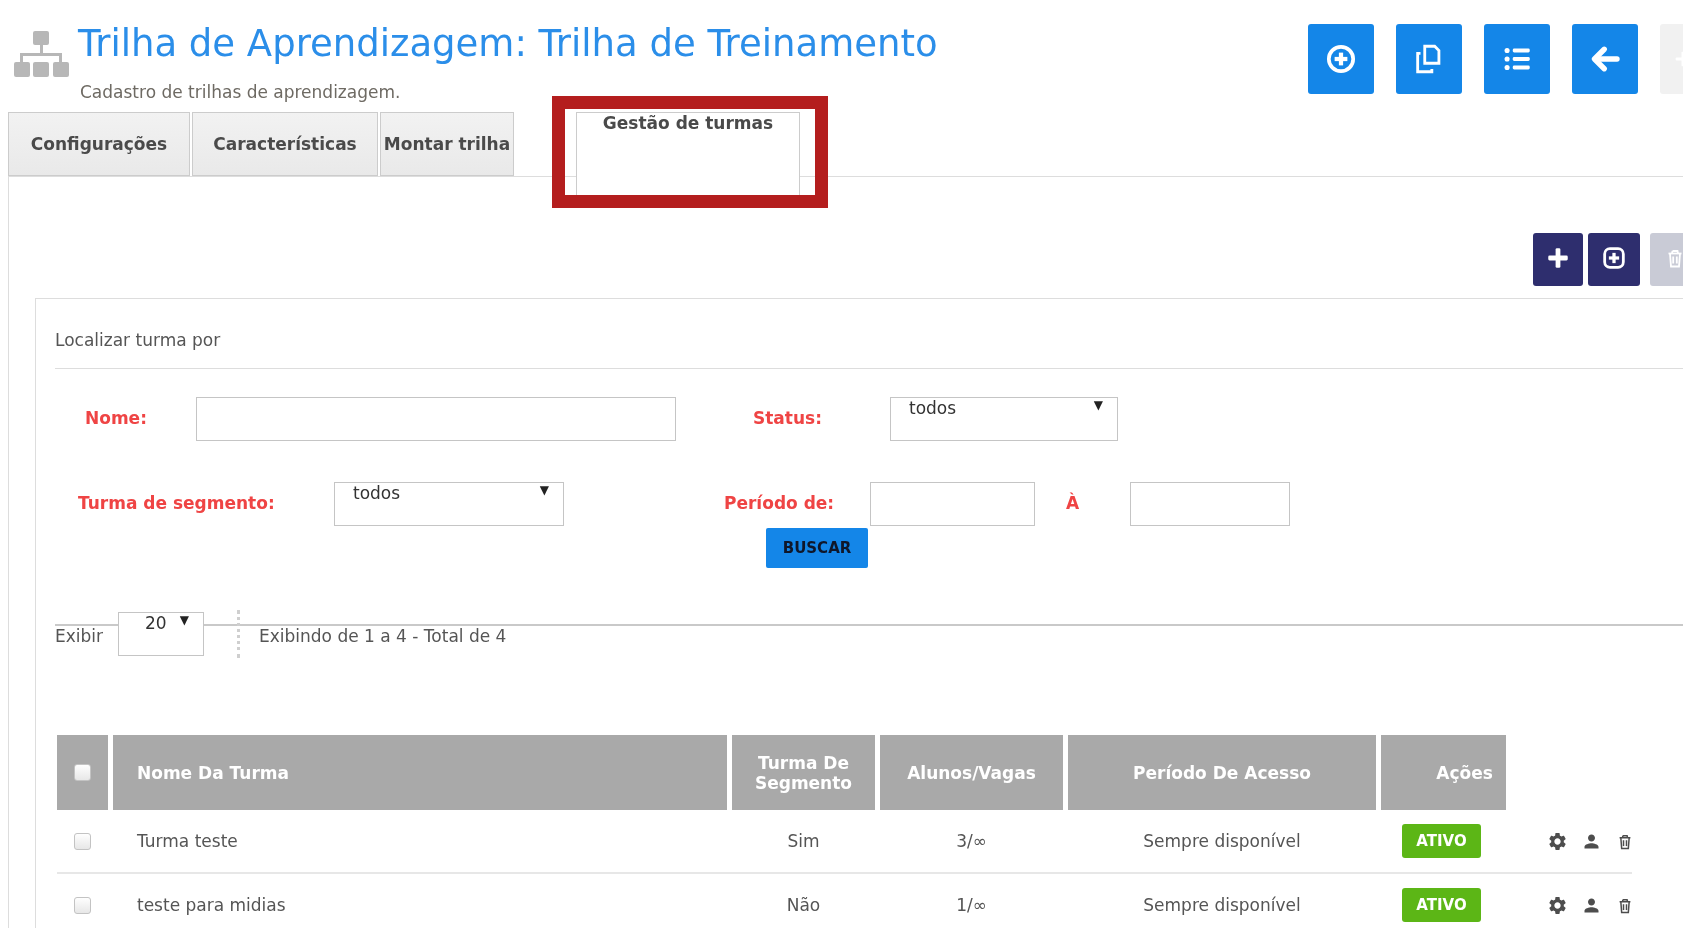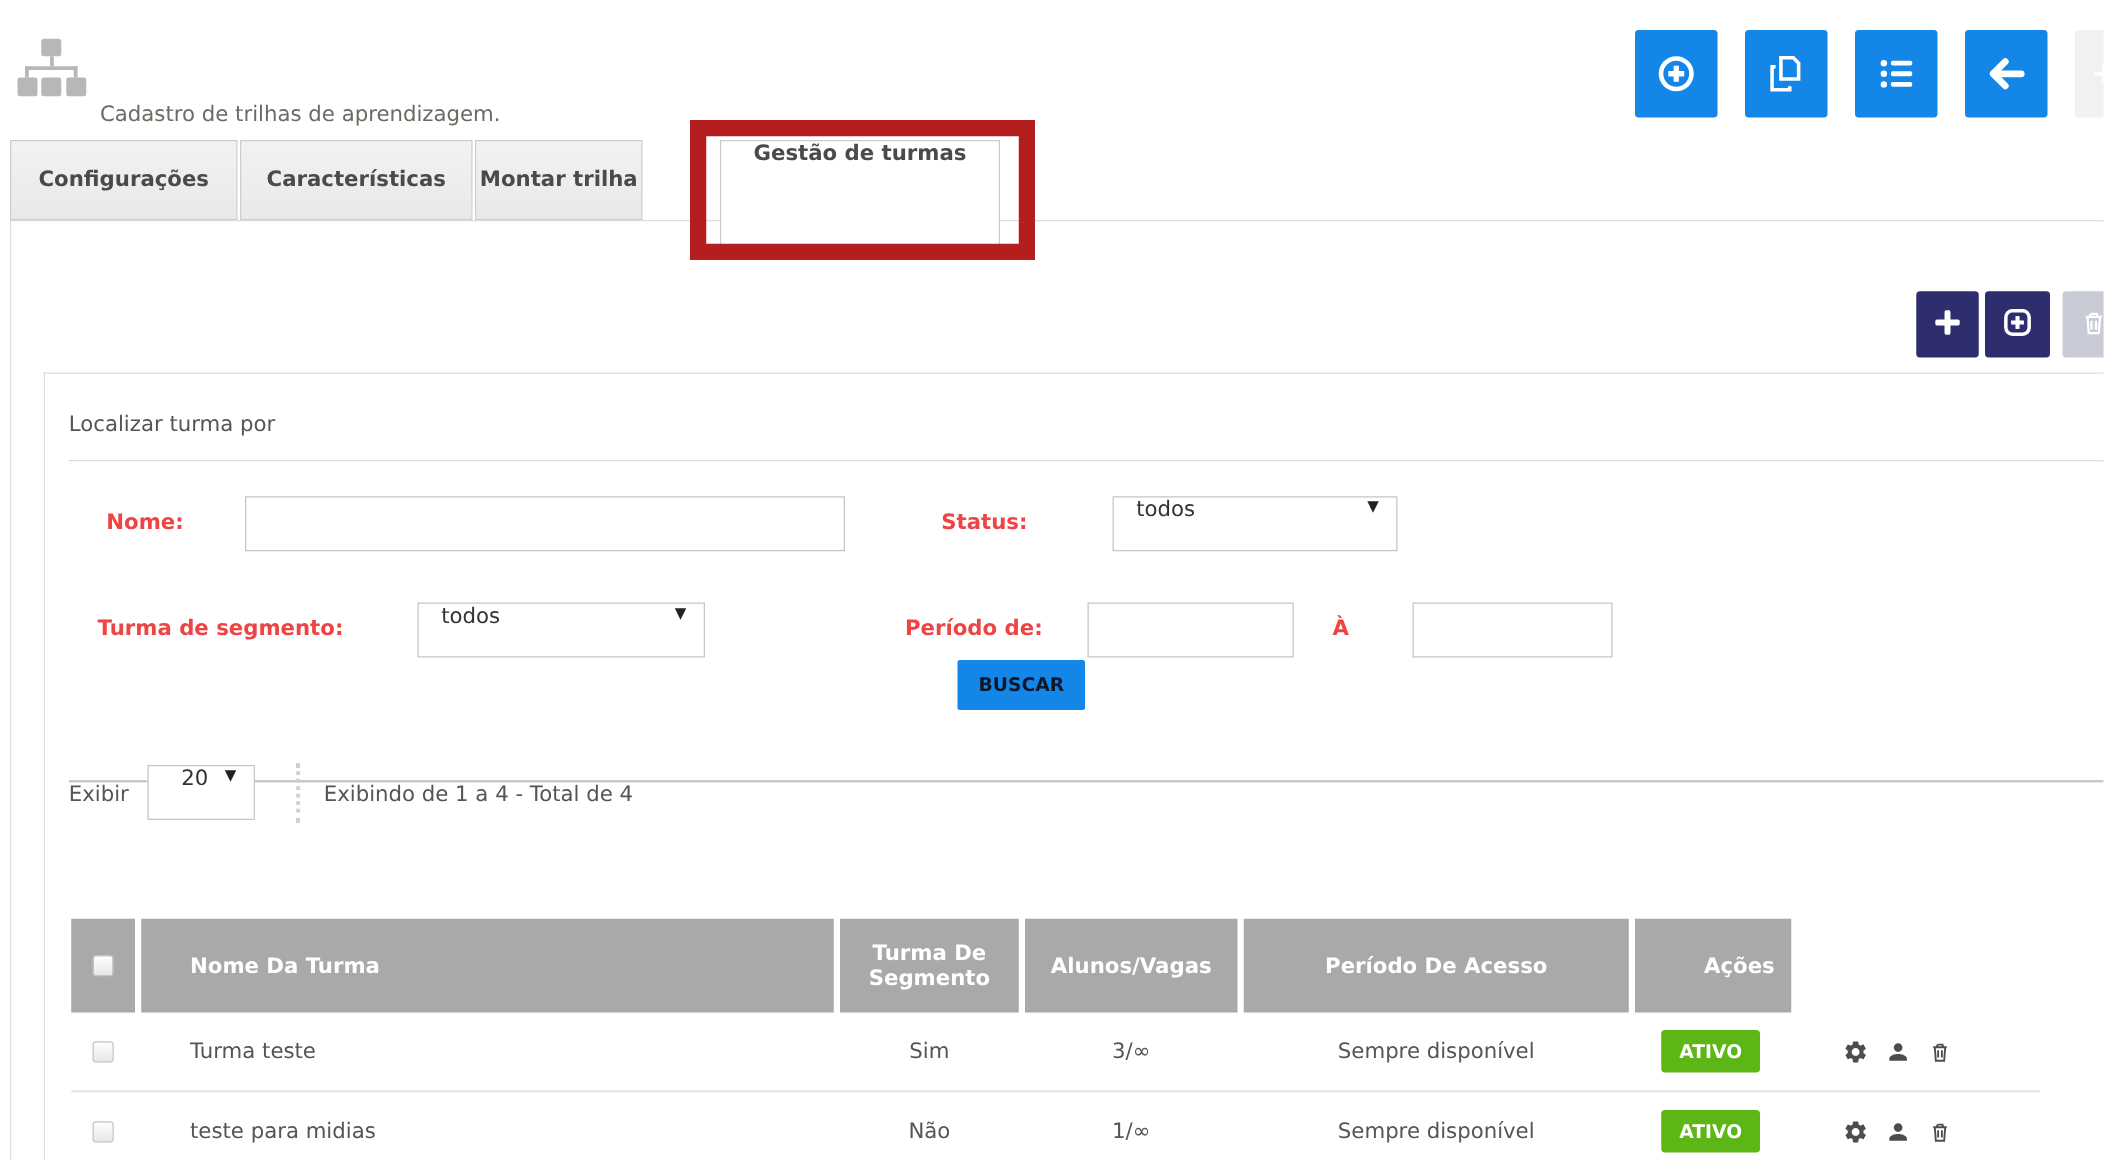--- a/index.html
+++ b/index.html
@@ -54,23 +54,23 @@
   .dotted-sep{position:absolute;left:237px;top:610px;height:48px;border-left:3px dotted #cfcfcf;}
   .list-summary{position:absolute;left:259px;top:626px;font-size:17px;color:#555;}
 
   
   .tbl{position:absolute;left:57px;top:735px;width:1575px;}
   .tr{display:flex;gap:5px;}
   .th{background:#a9a9a9;color:#fff;font-weight:bold;font-size:17px;height:75px;
       display:flex;align-items:center;justify-content:center;text-align:center;cursor:pointer;}
   .td{height:62px;display:flex;align-items:center;justify-content:center;font-size:17px;color:#555;}
   .c0{width:51px;flex:none;}
-  .c1{width:554px;flex:none;justify-content:flex-start;padding-left:39px;text-align:left;}
+  .c1{width:614px;flex:none;justify-content:flex-start;padding-left:24px;text-align:left;}
   .c2{width:143px;flex:none;padding:0 18px;}
-  .c3{width:170px;flex:none;}
+  .c3{width:183px;flex:none;}
   .c4{width:308px;flex:none;}
   .c5{width:121px;flex:none;}
   .c6{width:125px;flex:none;padding-left:42px;}
   .row-sep{border-bottom:2px solid #e7e7e7;}
   .cb{width:17px;height:17px;border:1px solid #c3c3c3;border-radius:3px;
       background:linear-gradient(#fefefe,#e7e7e7);cursor:pointer;}
   .badge{background:#5cb616;color:#fff;font-weight:bold;font-size:15px;
          padding:8px 14px;border-radius:3px;}
   .acts{gap:13px;}
   .acts svg{cursor:pointer;display:block;}
@@ -87,20 +87,21 @@
         <rect x="28" y="15" width="3" height="8"></rect>
         <rect x="9" y="23" width="41" height="3"></rect>
         <rect x="8" y="23" width="3" height="9"></rect>
         <rect x="47" y="23" width="3" height="9"></rect>
         <rect x="2" y="32" width="16" height="15" rx="2"></rect>
         <rect x="21" y="32" width="16" height="15" rx="2"></rect>
         <rect x="41" y="32" width="16" height="15" rx="2"></rect>
       </g>
     </svg>
   </span>
+  <div class="page-title">Trilha de Aprendizagem: Trilha de Treinamento</div>
   <div class="page-subtitle">Cadastro de trilhas de aprendizagem.</div>
 
   <div class="hdr-btn" style="left:1308px">
     <span>
       <svg width="34" height="34" viewBox="0 0 24 24" fill="none" stroke="#fff" stroke-width="2.6">
         <circle cx="12" cy="12" r="8.6"></circle>
           <line x1="12" y1="7.5" x2="12" y2="16.5" stroke-width="3"></line>
           <line x1="7.5" y1="12" x2="16.5" y2="12" stroke-width="3"></line>
       </svg>
     </span>

